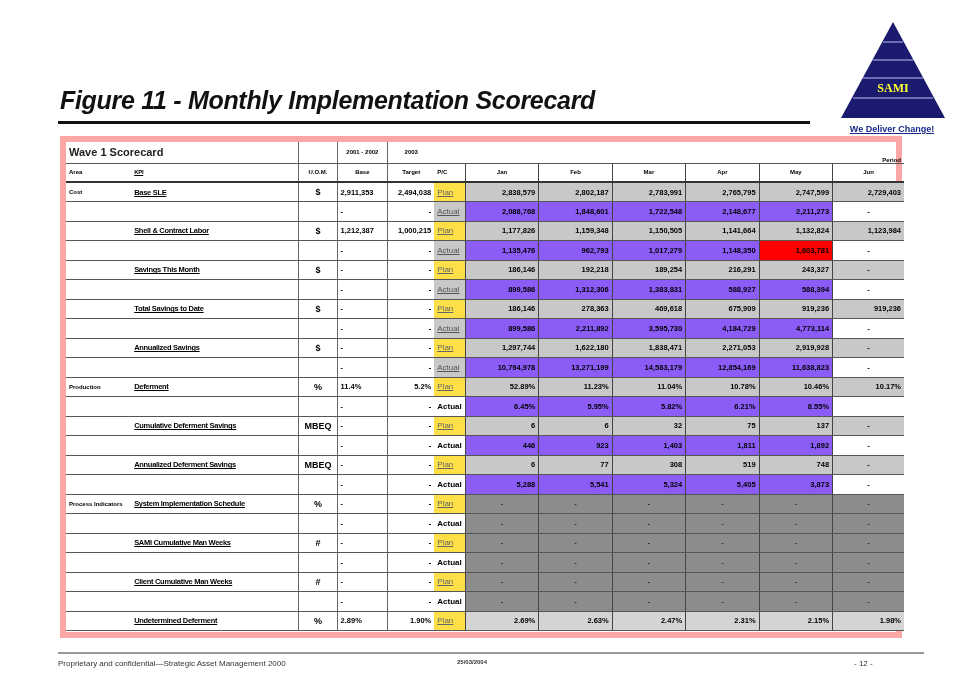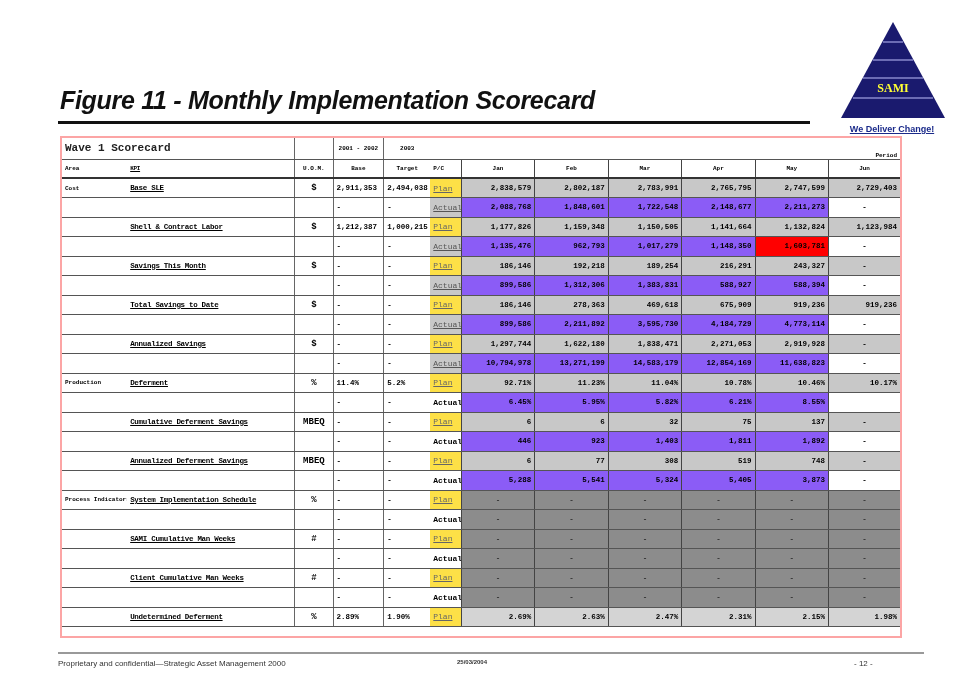--- a/index.html
+++ b/index.html
@@ -18,39 +18,39 @@
 
   .logo { position: absolute; left: 838px; top: 20px; width: 110px; height: 100px; }
   .tagline {
     position: absolute; left: 836px; top: 124px; width: 112px;
     font-size: 9px; font-weight: bold; color: #1a2a8a; text-align: center;
     text-decoration: underline;
   }
 
   .sheet {
     position: absolute; left: 60px; top: 136px; width: 842px; height: 502px;
-    border: 2px solid #fca5a5; background: #fff; font-family: Liberation Mono, monospace;
+    border: 6px solid #fca5a5; background: #fff;
   }
   table.grid {
     position: absolute; left: 0; top: 0;
     border-collapse: collapse; table-layout: fixed; width: 838px;
     font-size: 7.5px; font-weight: bold;
   }
   table.grid td {
     height: 19.5px; padding: 0 3px; white-space: nowrap; overflow: hidden;
     border-bottom: 1px solid #555;
   }
   table.grid tr.hdr1 td { height: 21px; border-bottom: 1px solid #555; }
   table.grid tr.hdr2 td { height: 19px; border-bottom: 2px solid #333; }
 
   .c-area { width: 63px; font-size: 6px; }
   .c-kpi  { width: 162px; text-decoration: underline; font-size: 7.5px; letter-spacing: -0.3px; }
   .c-uom  { width: 37px; text-align: center; border-left: 1px solid #666; font-size: 9px; }
   .c-base { width: 49px; text-align: left; border-left: 1px solid #666; }
-  .c-tgt  { width: 45px; text-align: left; border-left: 1px solid #666; }
+  .c-tgt  { width: 45px; text-align: right; border-left: 1px solid #666; }
   .c-pa   { width: 30px; font-weight: normal; font-size: 8px; text-decoration: underline; }
   .c-m    { width: 71px; text-align: right; border-left: 1px solid #444; font-size: 7.5px; }
   .c-tot  { width: 69px; text-align: right; border-left: 1px solid #444; font-size: 7.5px; }
 
   .pa-plan { background: #fde047; color: #666; }
   .pa-actual { background: #c8c8c8; color: #555; }
   .pa-actual-b { background: #fff; color: #000; font-weight: bold; text-decoration: none; }
   .cell-plan { background: #c8c8c8; }
   .cell-green { background: #8b5cf6; }
   .cell-red { background: #ff0000; }
@@ -267,21 +267,21 @@
           <td class="c-m cell-green">11,638,823</td>
           <td class="c-tot cell-white">-</td>
         </tr>
         <tr>
           <td class="c-area">Production</td>
           <td class="c-kpi">Deferment</td>
           <td class="c-uom">%</td>
           <td class="c-base">11.4%</td>
           <td class="c-tgt">5.2%</td>
           <td class="c-pa pa-plan">Plan</td>
-          <td class="c-m cell-plan">92.71%</td>
+          <td class="c-m cell-plan">52.89%</td>
           <td class="c-m cell-plan">11.23%</td>
           <td class="c-m cell-plan">11.04%</td>
           <td class="c-m cell-plan">10.78%</td>
           <td class="c-m cell-plan">10.46%</td>
           <td class="c-tot cell-plan">10.17%</td>
         </tr>
         <tr>
           <td class="c-area"></td>
           <td class="c-kpi"></td>
           <td class="c-uom"></td>

